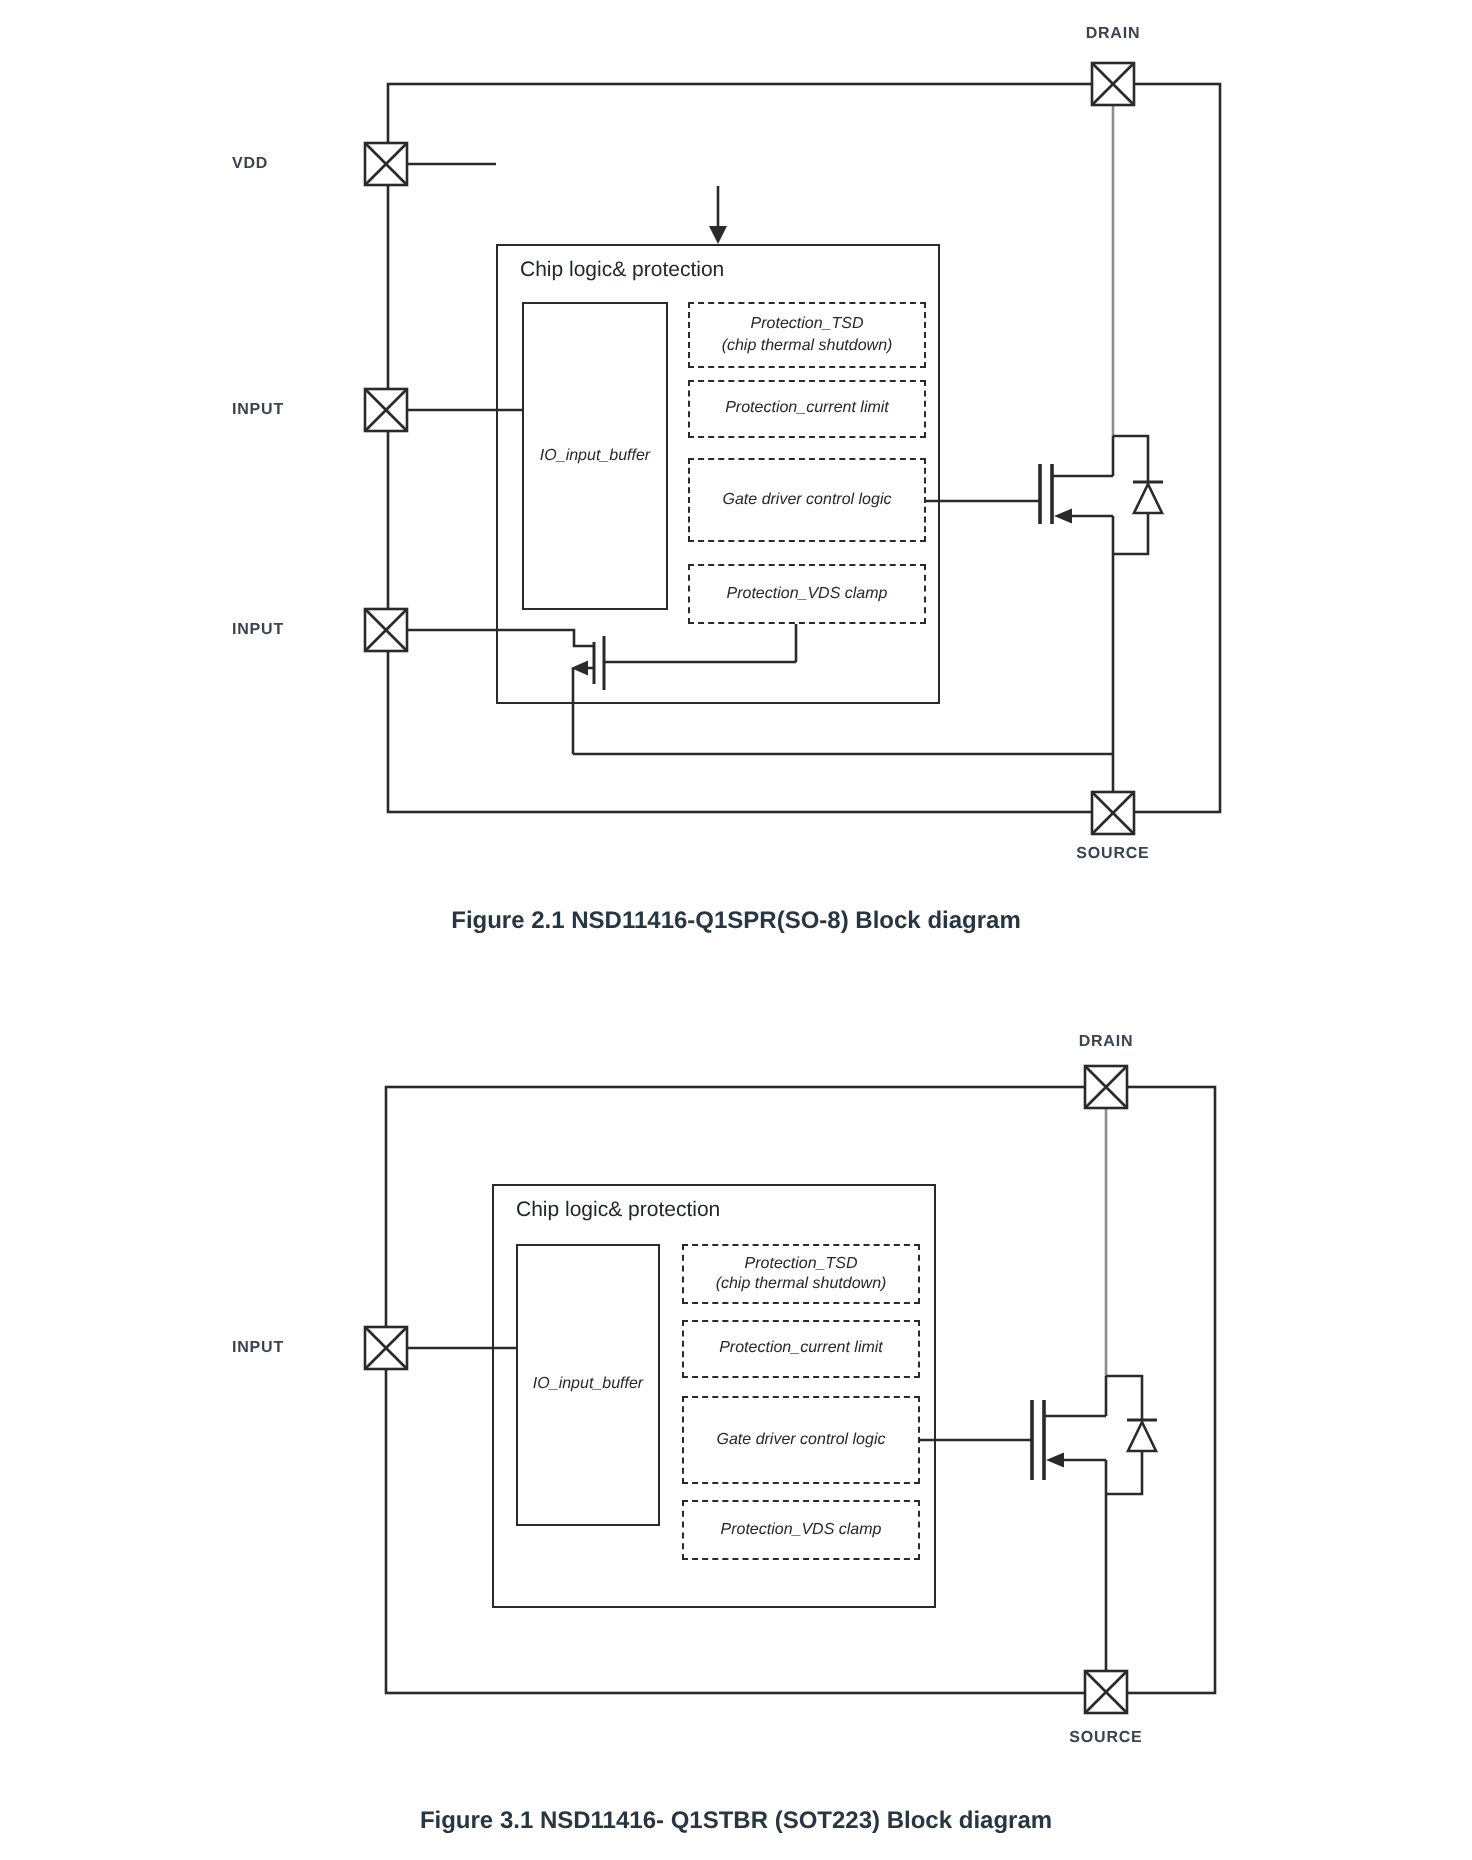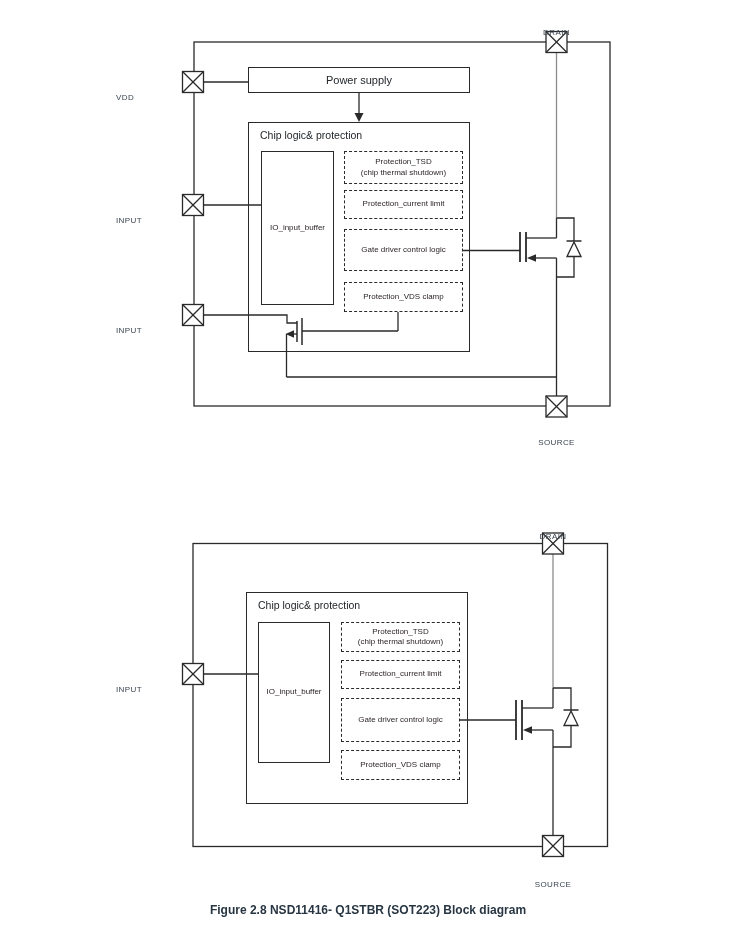--- a/index.html
+++ b/index.html
@@ -5,22 +5,22 @@
   html,body{margin:0;padding:0;background:#ffffff;}
   #page{position:relative;width:736px;height:930px;background:#ffffff;overflow:hidden;
         font-family:"Liberation Sans",sans-serif;}
   svg.layer{position:absolute;left:0;top:0;width:736px;height:930px;}
   .box{position:absolute;box-sizing:border-box;display:flex;align-items:center;justify-content:center;
        text-align:center;color:#2d2527;background:transparent;}
   .solid{border:1.4px solid #2a2a2a;}
   .dashedbox{border:1.4px dashed #2a2a2a;}
   .biglabel{font-size:11px;color:#23272b;}
   .container-label{position:absolute;font-size:10.5px;color:#23272b;padding:4px 0 0 8px;}
-  .smalltext{font-size:8px;line-height:1.3;}
-  .pin-label{position:absolute;font-size:8px;font-weight:400;letter-spacing:.4px;color:#3a4450;margin-top:16px;}
+  .smalltext{font-size:8px;line-height:1.3;font-style:italic;}
+  .pin-label{position:absolute;font-size:8px;font-weight:700;letter-spacing:.4px;color:#3a4450;}
   .pl-right{}
   .pl-center{text-align:center;}
   .caption{position:absolute;left:0;width:736px;text-align:center;font-size:12px;
            font-weight:600;color:#273642;}
 </style>
 </head>
 <body>
 
 <div id="page">
 
@@ -132,23 +132,20 @@
       <line x1="542.5" y1="835.5" x2="563.5" y2="856.5"></line>
         <line x1="563.5" y1="835.5" x2="542.5" y2="856.5"></line>
     </g>
     <g fill="#ffffff">
       <rect x="182.5" y="663.5" width="21" height="21"></rect>
       <line x1="182.5" y1="663.5" x2="203.5" y2="684.5"></line>
         <line x1="203.5" y1="663.5" x2="182.5" y2="684.5"></line>
     </g>
   </svg>
 
-  <div class="box solid biglabel" style="left:248px;top:67px;width:222px;height:26px;">
-    <span>Power supply</span>
-  </div>
 
   <div class="box solid" style="left:248px;top:122px;width:222px;height:230px;align-items:flex-start;justify-content:flex-start;"></div>
   <div class="container-label" style="left:252px;top:125px;">Chip logic&amp; protection</div>
 
   <div class="box solid smalltext" style="left:261px;top:151px;width:73px;height:154px;">
     <span>IO_input_buffer</span>
   </div>
 
   <div class="box dashedbox smalltext" style="left:344px;top:151px;width:119px;height:33px;flex-direction:column;">
     <span>Protection_TSD</span>
@@ -166,20 +163,21 @@
   <div class="box dashedbox smalltext" style="left:344px;top:282px;width:119px;height:30px;">
     <span>Protection_VDS clamp</span>
   </div>
 
   <div class="pin-label pl-right" style="left:116px;top:77px;width:60px;">VDD</div>
   <div class="pin-label pl-right" style="left:116px;top:200px;width:60px;">INPUT</div>
   <div class="pin-label pl-right" style="left:116px;top:310px;width:60px;">INPUT</div>
   <div class="pin-label pl-center" style="left:516.5px;top:12px;width:80px;">DRAIN</div>
   <div class="pin-label pl-center" style="left:516.5px;top:422px;width:80px;">SOURCE</div>
 
+  <div class="caption" style="top:453px;">Figure 2.1 NSD11416-Q1SPR(SO-8) Block diagram</div>
 
   <div class="box solid" style="left:246px;top:592px;width:222px;height:212px;align-items:flex-start;justify-content:flex-start;"></div>
   <div class="container-label" style="left:250px;top:595px;">Chip logic&amp; protection</div>
 
   <div class="box solid smalltext" style="left:258px;top:622px;width:72px;height:141px;">
     <span>IO_input_buffer</span>
   </div>
 
   <div class="box dashedbox smalltext" style="left:341px;top:622px;width:119px;height:30px;flex-direction:column;">
     <span>Protection_TSD</span>
@@ -195,15 +193,15 @@
   </div>
 
   <div class="box dashedbox smalltext" style="left:341px;top:750px;width:119px;height:30px;">
     <span>Protection_VDS clamp</span>
   </div>
 
   <div class="pin-label pl-right" style="left:116px;top:669px;width:60px;">INPUT</div>
   <div class="pin-label pl-center" style="left:513px;top:516px;width:80px;">DRAIN</div>
   <div class="pin-label pl-center" style="left:513px;top:864px;width:80px;">SOURCE</div>
 
-  <div class="caption" style="top:903px;">Figure 2.8 NSD11416- Q1STBR (SOT223) Block diagram</div>
+  <div class="caption" style="top:903px;">Figure 3.1 NSD11416- Q1STBR (SOT223) Block diagram</div>
 
 </div>
 
 </body></html>

